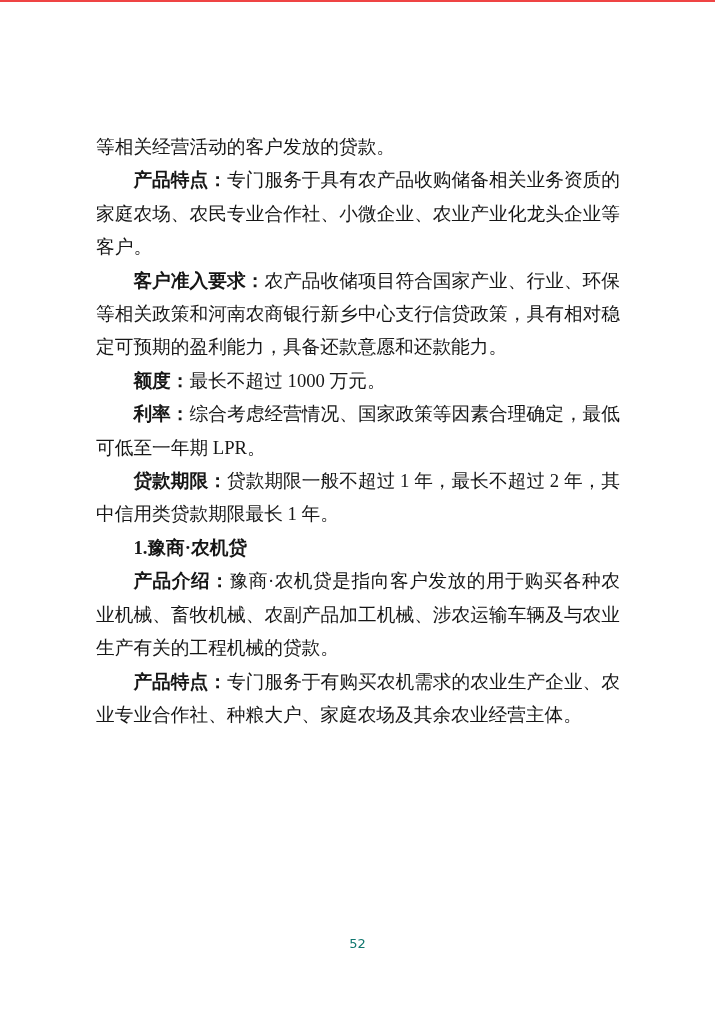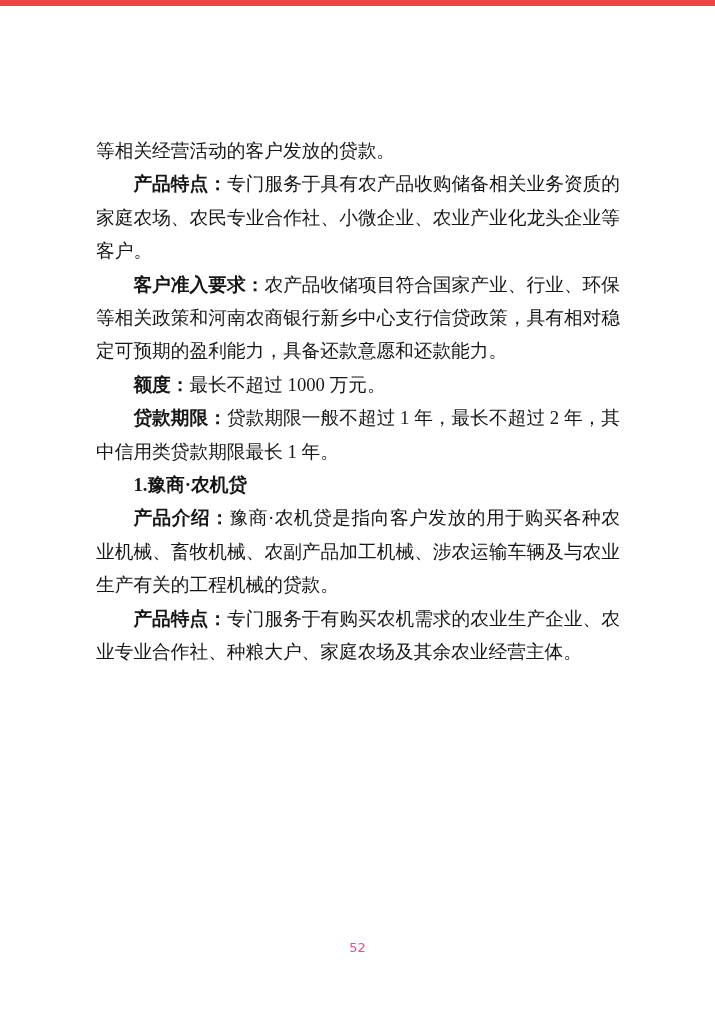--- a/index.html
+++ b/index.html
@@ -6,21 +6,21 @@
     margin: 0;
     padding: 0;
     background: #ffffff;
   }
   .page {
     position: relative;
     width: 715px;
     height: 1011px;
     background: #ffffff;
     box-sizing: border-box;
-    border-top: 6px solid #ef4444;
+    border-top: 2px solid #ef4444;
     overflow: hidden;
   }
   .content {
     position: absolute;
     left: 96px;
     top: 128px;
     width: 524px;
   }
   .para {
     margin: 0;
@@ -41,37 +41,38 @@
     margin-top: 31px;
   }
   .footer {
     position: absolute;
     left: 0;
     top: 934px;
     width: 100%;
     text-align: center;
     font-family: "DejaVu Sans", "Liberation Sans", sans-serif;
     font-size: 13px;
-    color: #ec4899;
+    color: #0f766e;
   }
 </style>
 </head>
 <body>
 
 <div class="page">
   <div class="content">
 
     <p class="para"><span>等相关经营活动的客户发放的贷款。</span></p>
 
     <p class="para indent"><span class="label">产品特点：</span><span>专门服务于具有农产品收购储备相关业务资质的家庭农场、农民专业合作社、小微企业、农业产业化龙头企业等客户。</span></p>
 
     <p class="para indent"><span class="label">客户准入要求：</span><span>农产品收储项目符合国家产业、行业、环保等相关政策和河南农商银行新乡中心支行信贷政策，具有相对稳定可预期的盈利能力，具备还款意愿和还款能力。</span></p>
 
     <p class="para indent"><span class="label">额度：</span><span>最长不超过 1000 万元。</span></p>
 
+    <p class="para indent"><span class="label">利率：</span><span>综合考虑经营情况、国家政策等因素合理确定，最低可低至一年期 LPR。</span></p>
 
     <p class="para indent"><span class="label">贷款期限：</span><span>贷款期限一般不超过 1 年，最长不超过 2 年，其中信用类贷款期限最长 1 年。</span></p>
 
 
 
     <p class="para indent"><span class="label">1.豫商·农机贷</span></p>
 
     <p class="para indent"><span class="label">产品介绍：</span><span>豫商·农机贷是指向客户发放的用于购买各种农业机械、畜牧机械、农副产品加工机械、涉农运输车辆及与农业生产有关的工程机械的贷款。</span></p>
 
     <p class="para indent"><span class="label">产品特点：</span><span>专门服务于有购买农机需求的农业生产企业、农业专业合作社、种粮大户、家庭农场及其余农业经营主体。</span></p>

